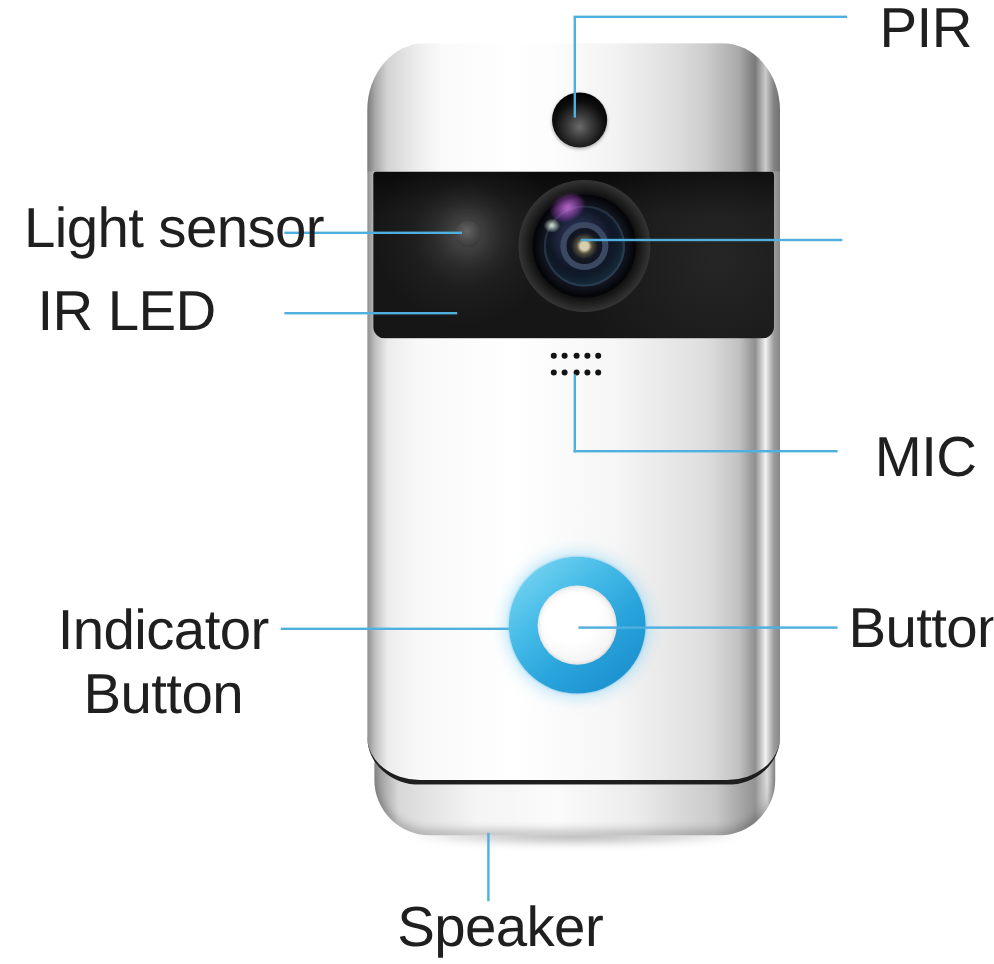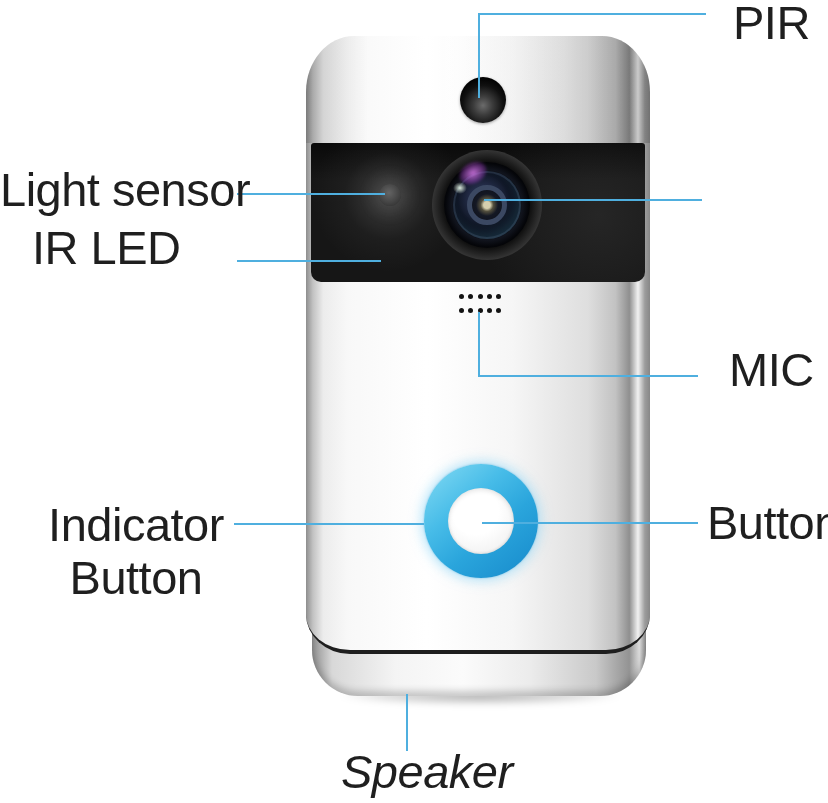--- a/index.html
+++ b/index.html
@@ -147,36 +147,36 @@
     <div class="button-ring">
       <div class="button-inner"></div>
     </div>
   </div>
 
   <div class="leader v" style="left:478px;top:14px;height:84px;"></div>
   <div class="leader h" style="left:478px;top:13px;width:228px;"></div>
   <div class="label" style="left:733px;top:-1px;">PIR</div>
 
   <div class="leader h" style="left:237px;top:193px;width:148px;"></div>
-  <div class="label" style="left:0px;top:166px;width:214px;text-align:left;">Light sensor</div>
+  <div class="label" style="left:0px;top:166px;width:214px;text-align:left;padding-left:20px;">Light sensor</div>
 
   <div class="leader h" style="left:237px;top:260px;width:144px;"></div>
-  <div class="label" style="left:0px;top:224px;width:211px;text-align:left;margin-left:32px;">IR LED</div>
+  <div class="label" style="left:0px;top:235px;width:211px;text-align:center;">IR LED</div>
 
   <div class="leader h" style="left:484px;top:199px;width:218px;"></div>
 
   <div class="leader v" style="left:478px;top:312px;height:65px;"></div>
   <div class="leader h" style="left:478px;top:375px;width:220px;"></div>
-  <div class="label" style="left:729px;top:346px;text-align:center;">MIC</div>
+  <div class="label" style="left:729px;top:357px;text-align:center;">MIC</div>
 
   <div class="leader h" style="left:234px;top:523px;width:190px;"></div>
   <div class="label two-line" style="left:30px;top:498px;width:212px;">
     <span>Indicator</span><br>
     <span>Button</span>
   </div>
 
   <div class="leader h" style="left:482px;top:522px;width:216px;"></div>
   <div class="label" style="left:707px;top:499px;">Button</div>
 
   <div class="leader v" style="left:406px;top:694px;height:57px;"></div>
-  <div class="label" style="left:341px;top:748px;width:166px;text-align:center;font-style:italic;">Speaker</div>
+  <div class="label" style="left:331px;top:748px;width:166px;text-align:center;">Speaker</div>
 
 </div>
 
 </body></html>

